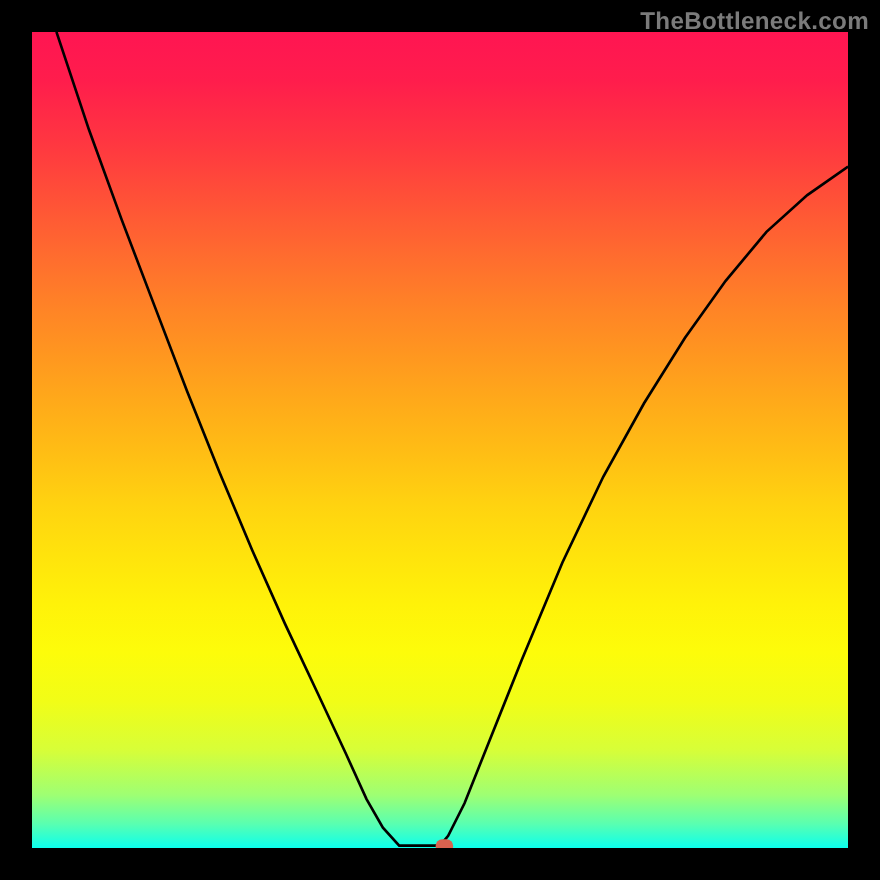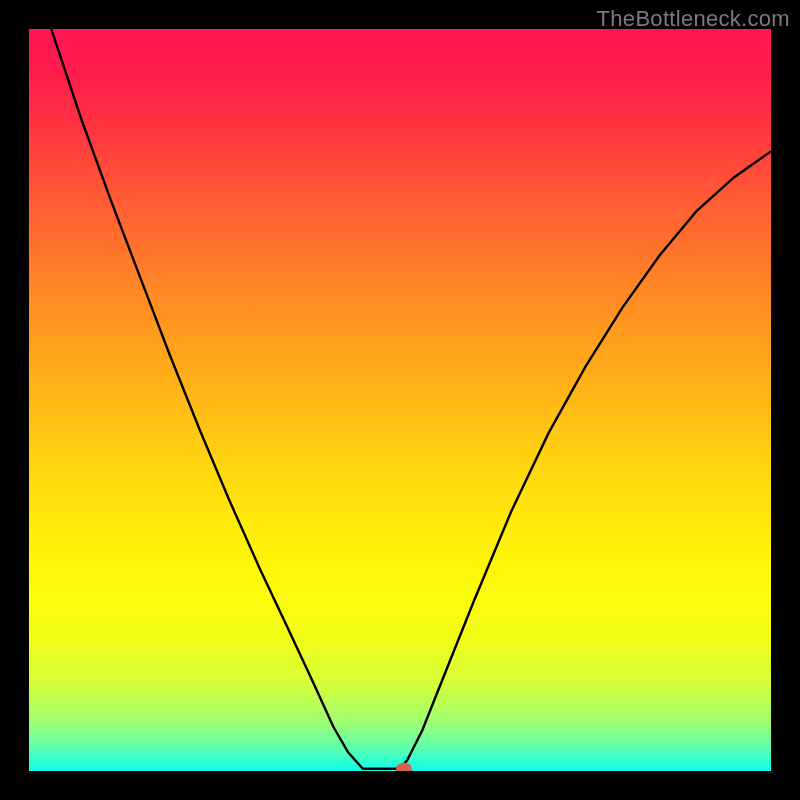--- a/index.html
+++ b/index.html
@@ -8,21 +8,21 @@
     height: 800px;
     background: #000;
     position: relative;
     font-family: Arial, sans-serif;
   }
   .watermark {
     position: absolute;
     top: 6px;
     right: 10px;
     font-size: 22px;
-    font-weight: normal;
+    font-weight: bold;
     color: #7b7b7b;
     letter-spacing: 0.3px;
     z-index: 3;
   }
   .outer {
     position: absolute;
     left: 0;
     top: 0;
     width: 800px;
     height: 800px;

